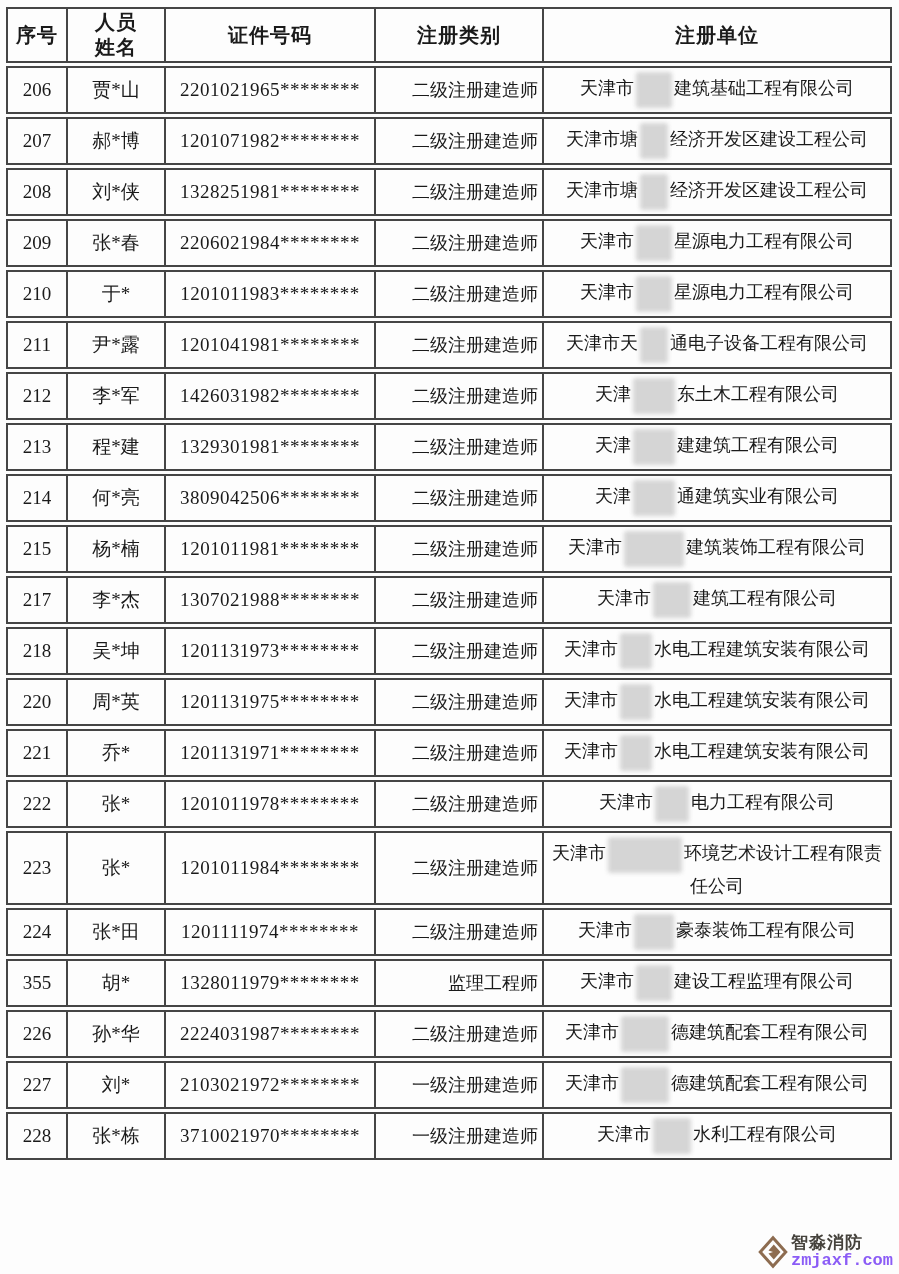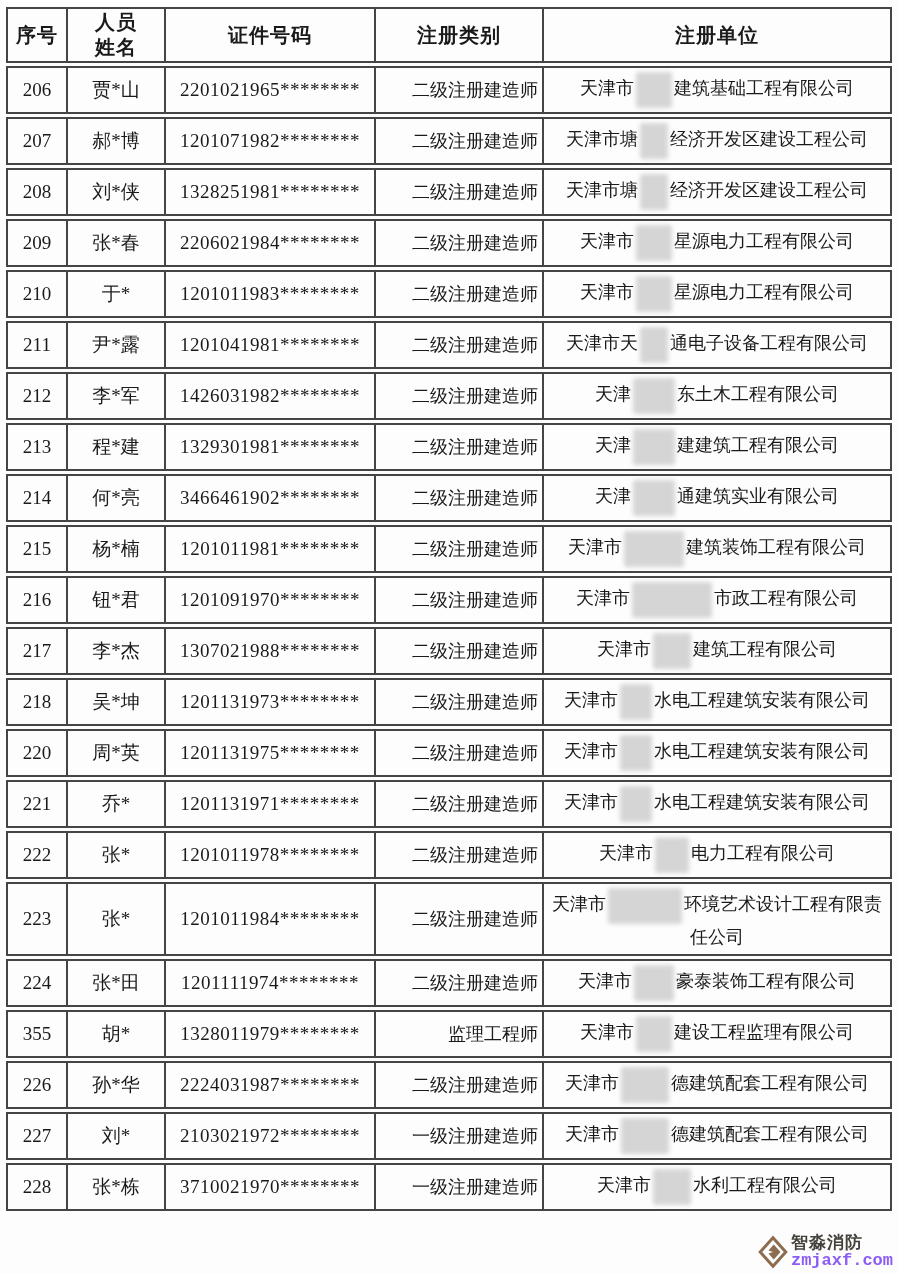--- a/index.html
+++ b/index.html
@@ -159,37 +159,30 @@
         <tr>
           <td class="">213</td>
           <td class="">程*建</td>
           <td class="cell-id">1329301981********</td>
           <td class="cell-category">二级注册建造师</td>
           <td class="cell-company"><span>天津</span><span class="redact" style="width: 42px;"></span><span>建建筑工程有限公司</span></td>
         </tr>
         <tr>
           <td class="">214</td>
           <td class="">何*亮</td>
-          <td class="cell-id">3466461902********</td>
+          <td class="cell-id">3809042506********</td>
           <td class="cell-category">二级注册建造师</td>
           <td class="cell-company"><span>天津</span><span class="redact" style="width: 42px;"></span><span>通建筑实业有限公司</span></td>
         </tr>
         <tr>
           <td class="">215</td>
           <td class="">杨*楠</td>
           <td class="cell-id">1201011981********</td>
           <td class="cell-category">二级注册建造师</td>
           <td class="cell-company"><span>天津市</span><span class="redact" style="width: 60px;"></span><span>建筑装饰工程有限公司</span></td>
-        </tr>
-        <tr>
-          <td class="">216</td>
-          <td class="">钮*君</td>
-          <td class="cell-id">1201091970********</td>
-          <td class="cell-category">二级注册建造师</td>
-          <td class="cell-company"><span>天津市</span><span class="redact" style="width: 80px;"></span><span>市政工程有限公司</span></td>
         </tr>
         <tr>
           <td class="">217</td>
           <td class="">李*杰</td>
           <td class="cell-id">1307021988********</td>
           <td class="cell-category">二级注册建造师</td>
           <td class="cell-company"><span>天津市</span><span class="redact" style="width: 38px;"></span><span>建筑工程有限公司</span></td>
         </tr>
         <tr>
           <td class="">218</td>

